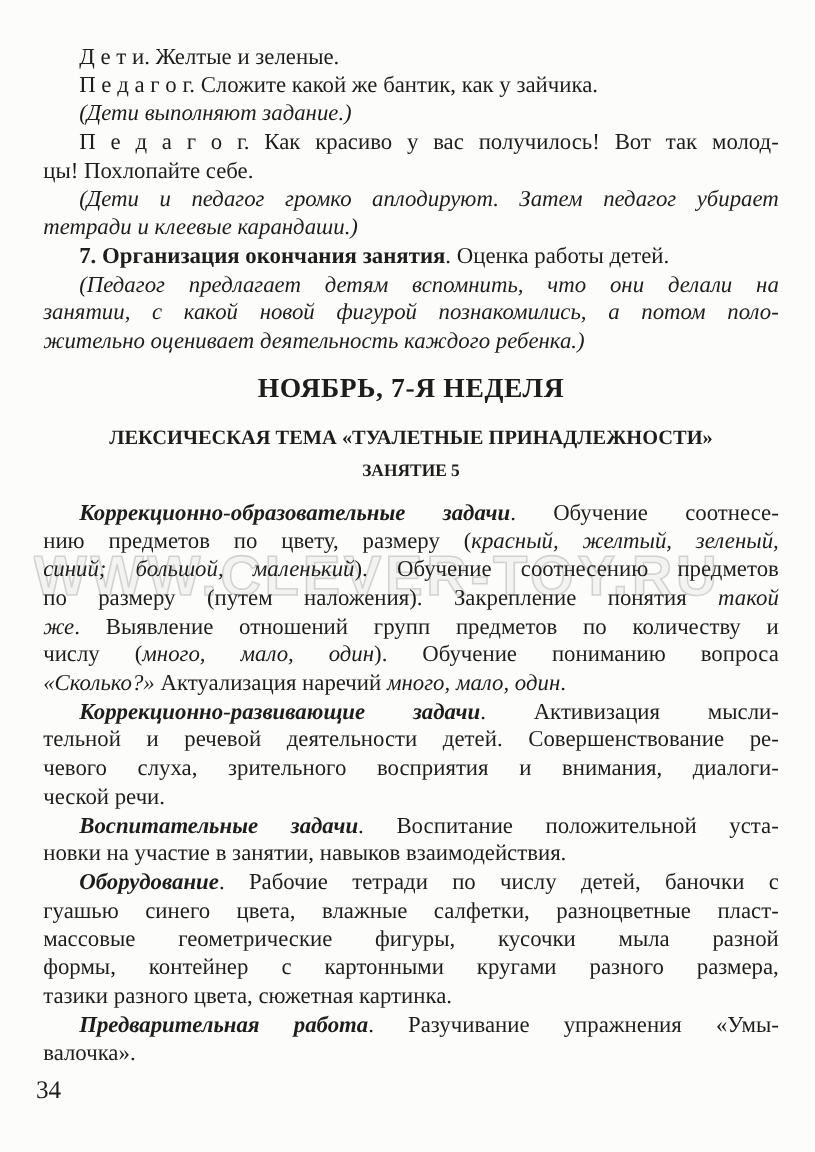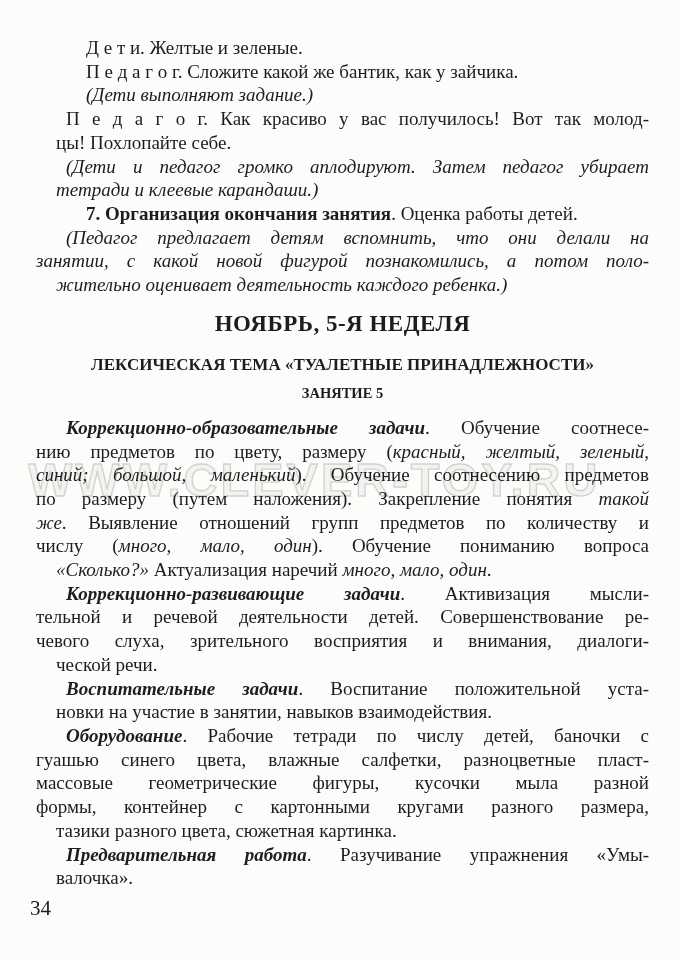--- a/index.html
+++ b/index.html
@@ -6,21 +6,21 @@
   .page{
     width:679px;height:960px;position:relative;overflow:hidden;
     background:#fcfcfa;color:#1d1d1d;
     font-family:"Liberation Serif","DejaVu Serif",serif;
   }
   .text-column{
     position:absolute;left:36px;right:30px;top:36px;z-index:1;
     font-size:19px;line-height:23.7px;
   }
   .line{text-align:justify;text-align-last:justify;}
-  .line.last{text-align-last:left;margin-left:20px;}
+  .line.last{text-align-last:left;}
   .line.indent{text-indent:30px;}
   .r{font-style:normal;font-weight:normal;}
   .i{font-style:italic;}
   .b{font-weight:bold;}
   .bi{font-weight:bold;font-style:italic;margin-top:48px;}
   .heading{text-align:center;font-weight:bold;}
   .h1{font-size:23px;margin:15px 0 0;letter-spacing:0.5px;}
   .h2{font-size:17px;margin:18px 0 0;}
   .h3{font-size:14.5px;margin:5px 0 10px;}
   .watermark{
@@ -58,21 +58,21 @@
         <div class="line last"><span class="i">тетради и клеевые карандаши.)</span></div>
       </div>
       <div class="para">
         <div class="line indent last"><span class="b">7. Организация окончания занятия</span><span class="r">. Оценка работы детей.</span></div>
       </div>
       <div class="para">
         <div class="line indent"><span class="i">(Педагог предлагает детям вспомнить, что они делали на</span></div>
         <div class="line"><span class="i">занятии, с какой новой фигурой познакомились, а потом поло-</span></div>
         <div class="line last"><span class="i">жительно оценивает деятельность каждого ребенка.)</span></div>
       </div>
-      <div class="heading h1">НОЯБРЬ, 5-Я НЕДЕЛЯ</div>
+      <div class="heading h1">НОЯБРЬ, 7-Я НЕДЕЛЯ</div>
       <div class="heading h2">ЛЕКСИЧЕСКАЯ ТЕМА «ТУАЛЕТНЫЕ ПРИНАДЛЕЖНОСТИ»</div>
       <div class="heading h3">ЗАНЯТИЕ 5</div>
       <div class="para">
         <div class="line indent"><span class="bi">Коррекционно-образовательные задачи</span><span class="r">. Обучение соотнесе-</span></div>
         <div class="line"><span class="r">нию предметов по цвету, размеру (</span><span class="i">красный, желтый, зеленый,</span></div>
         <div class="line"><span class="i">синий; большой, маленький</span><span class="r">). Обучение соотнесению предметов</span></div>
         <div class="line"><span class="r">по размеру (путем наложения). Закрепление понятия </span><span class="i">такой</span></div>
         <div class="line"><span class="i">же</span><span class="r">. Выявление отношений групп предметов по количеству и</span></div>
         <div class="line"><span class="r">числу (</span><span class="i">много, мало, один</span><span class="r">). Обучение пониманию вопроса</span></div>
         <div class="line last"><span class="i">«Сколько?»</span><span class="r"> Актуализация наречий </span><span class="i">много, мало, один</span><span class="r">.</span></div>

